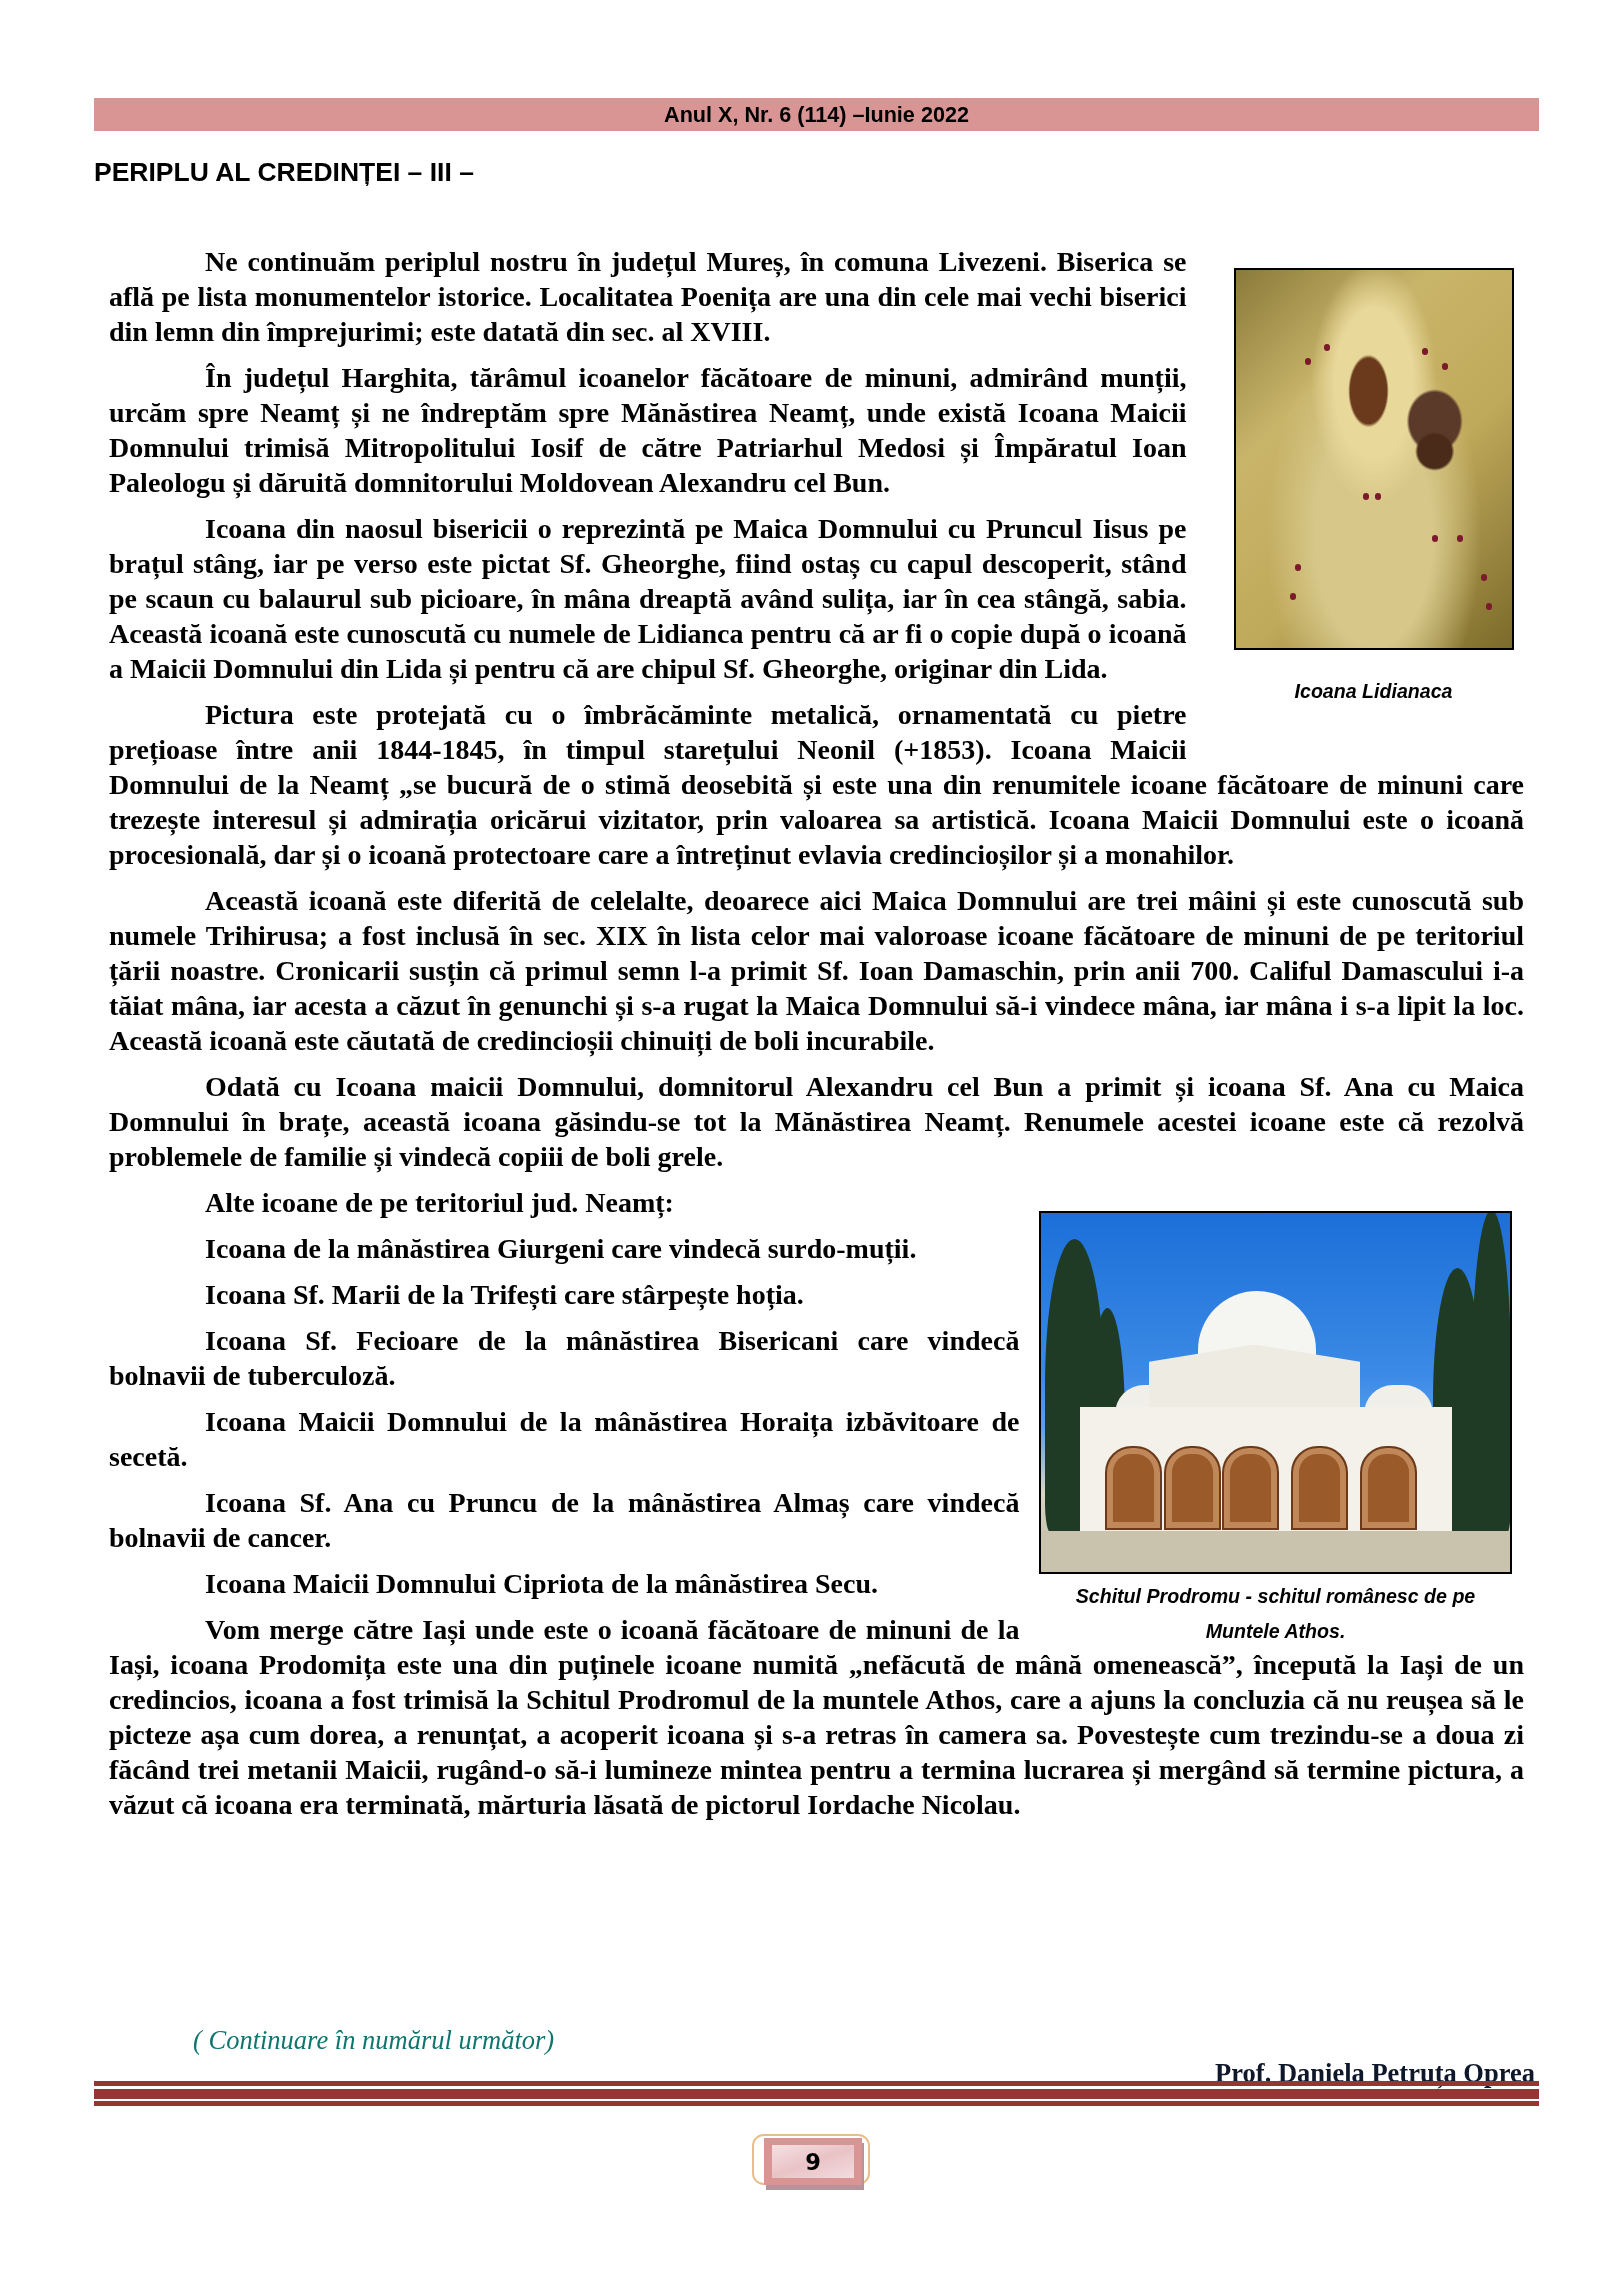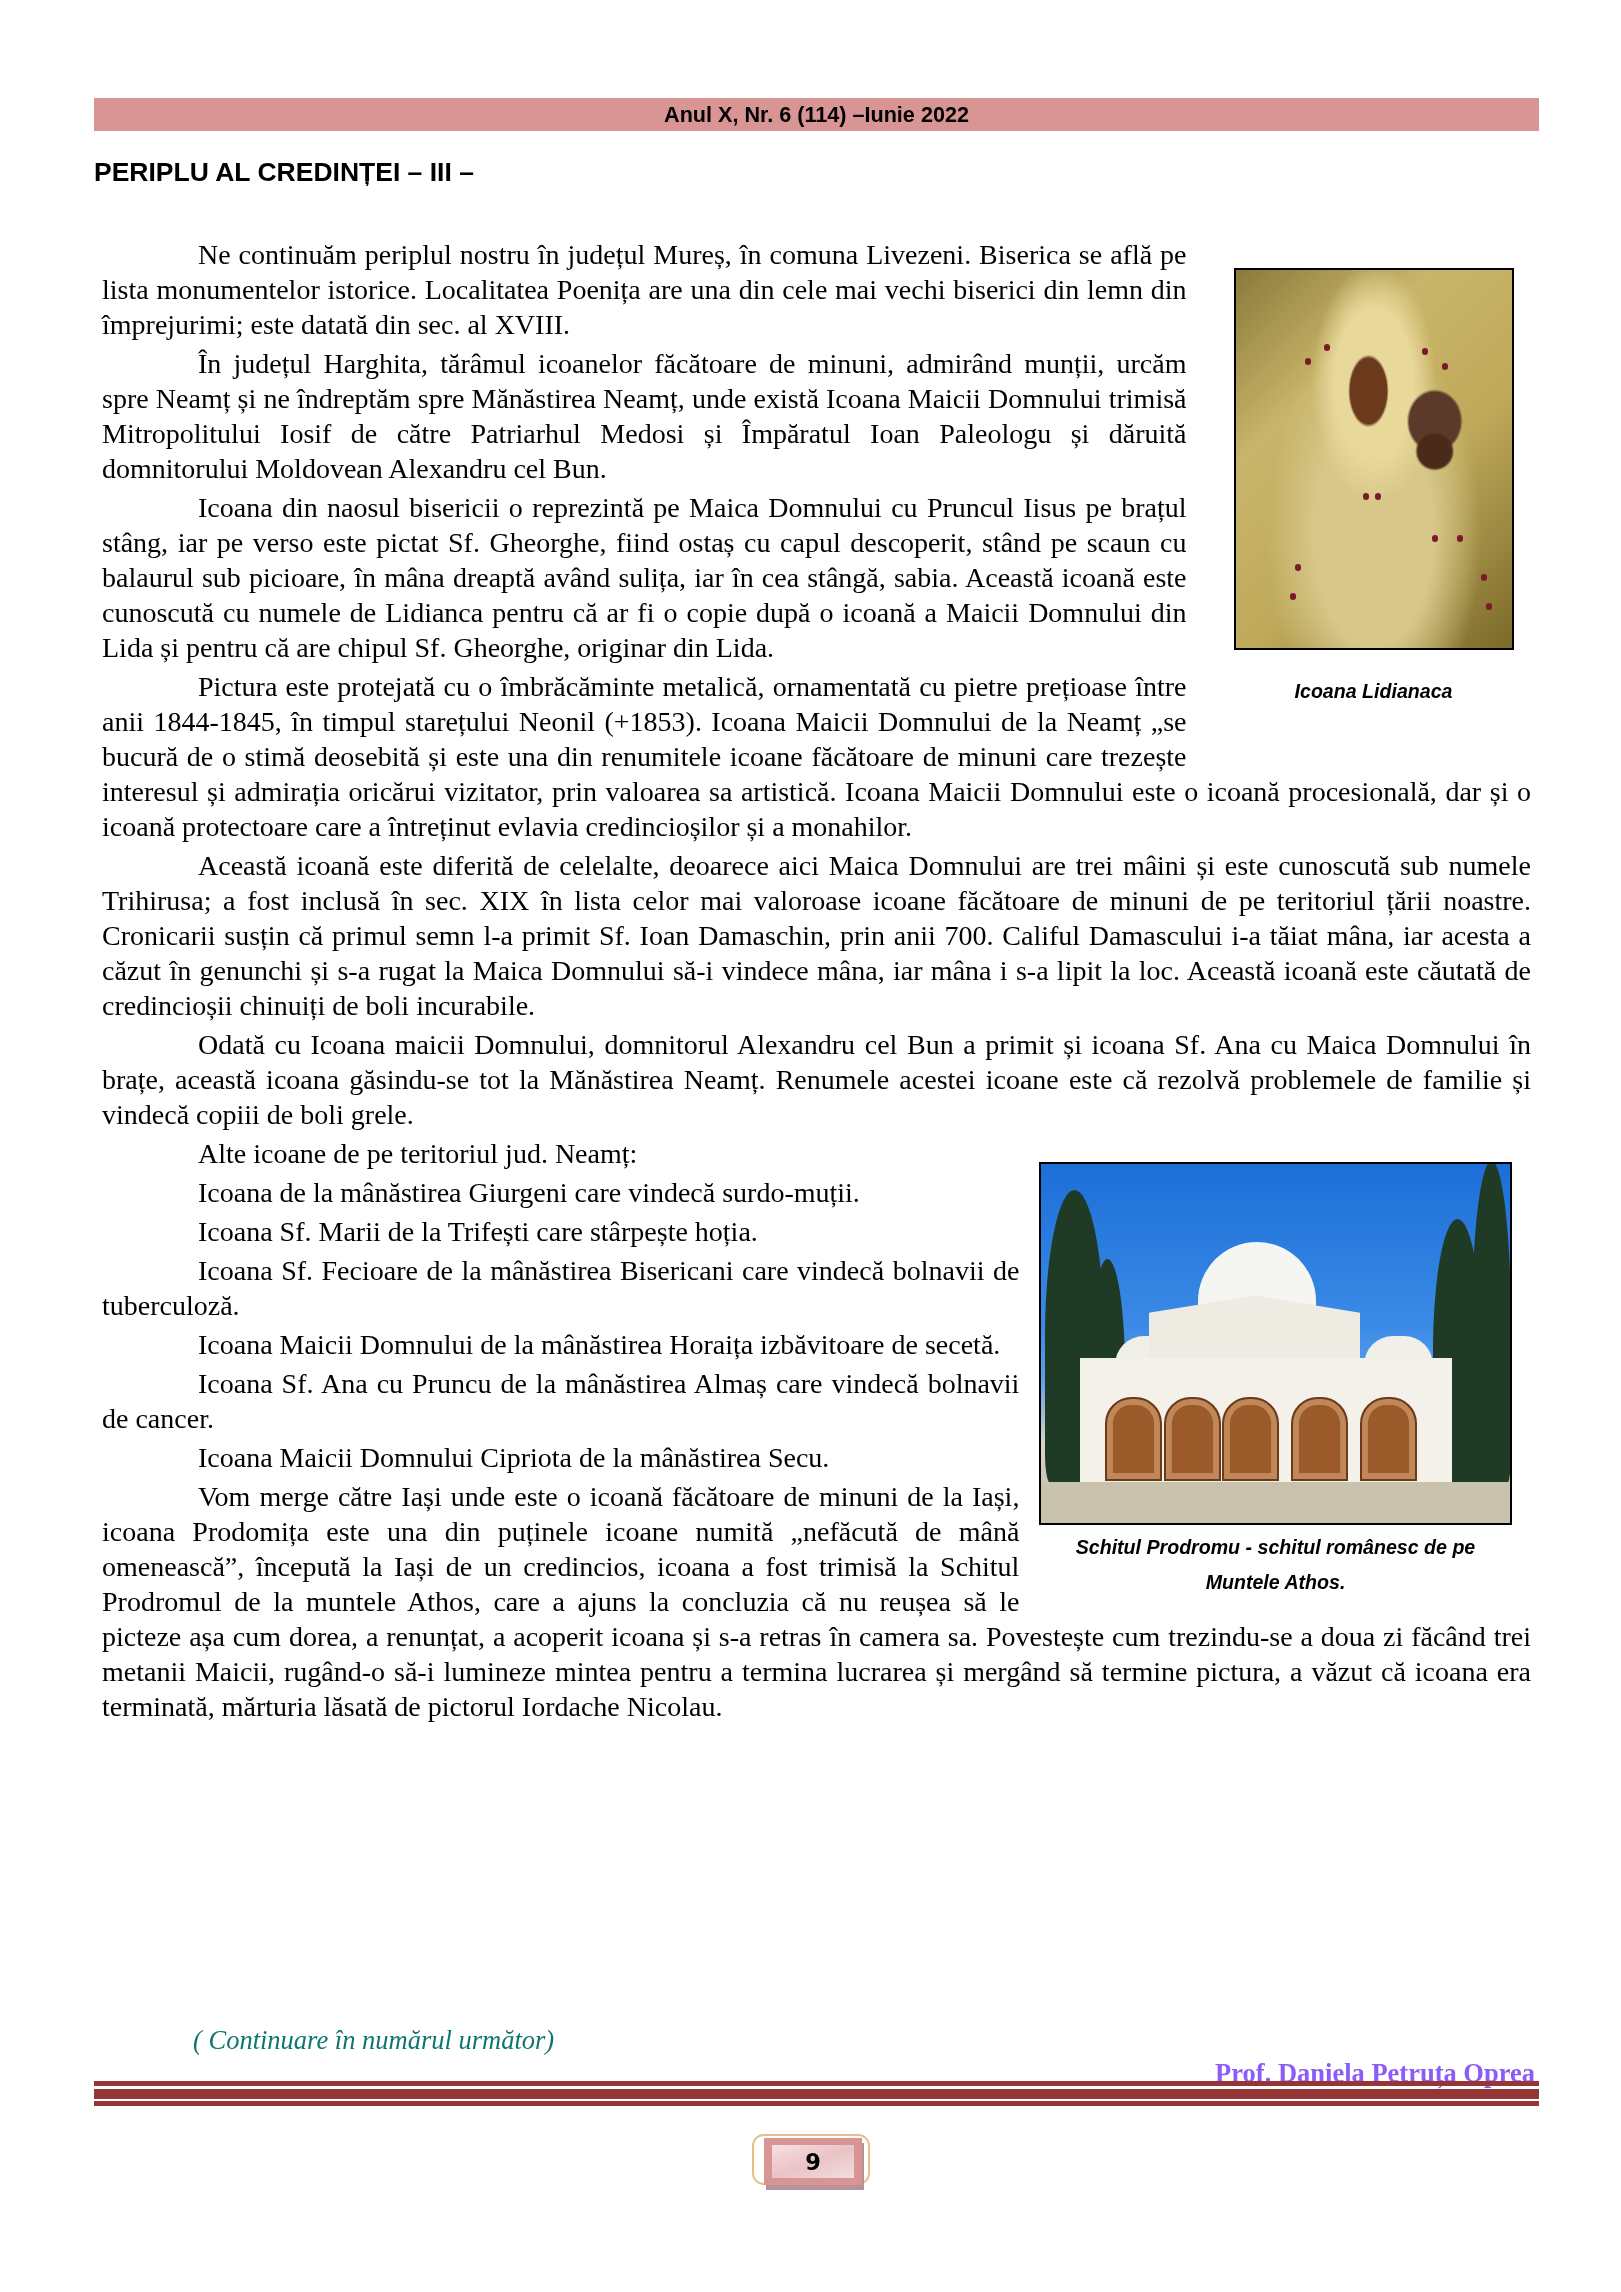--- a/index.html
+++ b/index.html
@@ -15,21 +15,21 @@
   .title {
     position: absolute; left: 94px; top: 157px; width: 1445px; text-align: left;
     font-family: "Liberation Sans", sans-serif; font-weight: bold; font-size: 26.5px; color: #000;
   }
 
   .body-text {
     position: absolute; left: 98px; top: 233px; width: 1437px;
     font-family: "Liberation Serif", serif; font-size: 28px; line-height: 35px; color: #000;
     text-align: justify;
   }
-  .body-text p { margin: 4px; text-indent: 96px; }
+  .body-text p { margin: 11px; text-indent: 96px; font-weight: bold; }
 
   .float-right-1 {
     float: right; width: 323px; height: 466px; margin: 35px 0 5.9px 25.5px;
     position: relative;
   }
   .float-right-2 {
     float: right; width: 490px; height: 431px; margin: 25.5px 0 3.9px 19.6px;
     position: relative;
     padding-left: 6px;
   }
@@ -89,21 +89,21 @@
     font-family: "Liberation Sans", sans-serif; font-weight: bold; font-style: italic;
     font-size: 19.6px; line-height: 35px; color: #000;
   }
 
   .continuation {
     position: absolute; left: 193px; top: 2025px;
     font-family: "Liberation Serif", serif; font-style: italic; font-size: 26.5px; color: #0f766e;
   }
   .author {
     position: absolute; right: 86px; top: 2058px;
-    font-family: "Liberation Serif", serif; font-weight: bold; font-size: 26.5px; color: #8b5cf6;
+    font-family: "Liberation Serif", serif; font-weight: bold; font-size: 26.5px; color: #0f172a;
   }
   .rule { position: absolute; left: 94px; width: 1445px; background: #943634; }
   .rule.r1 { top: 2081px; height: 4.9px; }
   .rule.r2 { top: 2089px; height: 9.8px; }
   .rule.r3 { top: 2101px; height: 4.9px; }
 
   .page-badge-outer {
     position: absolute; left: 752px; top: 2134px; width: 118px; height: 51px;
     border: 2.9px solid #e6bf88; border-radius: 11.8px; box-sizing: border-box; background: #fff;
   }

